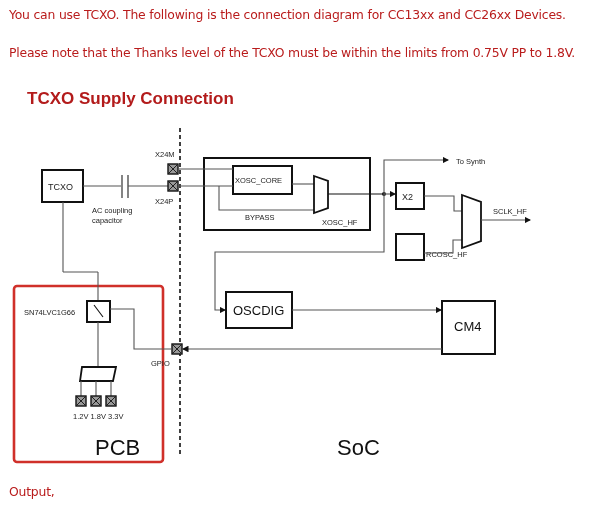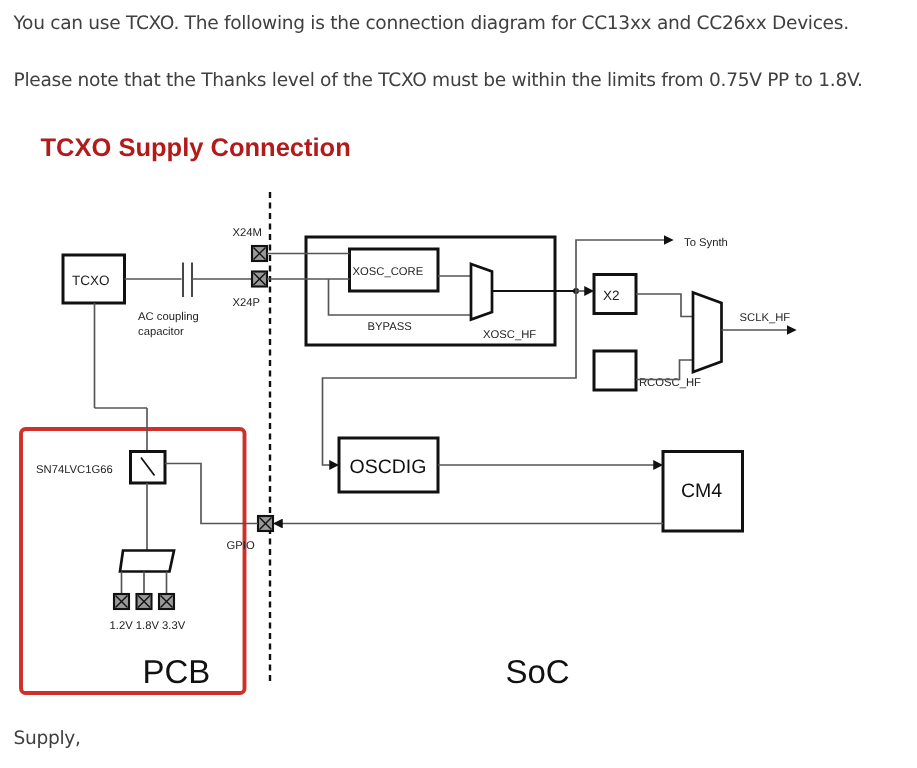--- a/index.html
+++ b/index.html
@@ -1,17 +1,17 @@
 <!DOCTYPE html>
 <html><head>
   <meta charset="utf-8">
   <style>
     html, body { margin: 0; padding: 0; background: #ffffff; }
     body { width: 611px; height: 512px; position: relative; overflow: hidden; font-family: "Liberation Sans", sans-serif; }
-    .para { position: absolute; left: 9px; font-family: "DejaVu Sans", sans-serif; font-size: 12.4px; color: #404040; letter-spacing: -0.2px; white-space: nowrap; }
+    .para { position: absolute; left: 9px; font-family: "DejaVu Sans", sans-serif; font-size: 12.4px; color: #b91c1c; letter-spacing: -0.2px; white-space: nowrap; }
     #p1 { top: 7px; }
     #p2 { top: 45px; }
     #p3 { top: 484px; }
     svg#diagram { position: absolute; left: 0; top: 0; }
     svg text { font-family: "Liberation Sans", sans-serif; fill: #111; }
     .title { font-size: 17px; font-weight: bold; fill: #b31b1b; }
     .lbl-s { font-size: 7.5px; fill: #222; }
     .lbl-m { font-size: 9px; fill: #222; }
     .lbl-l { font-size: 13px; fill: #111; }
     .lbl-xl { font-size: 22px; fill: #111; }
@@ -124,13 +124,13 @@
   <line class="wire" x1="111" y1="381" x2="111" y2="396"></line>
   <use href="#pad" x="81" y="401"></use>
   <use href="#pad" x="96" y="401"></use>
   <use href="#pad" x="111" y="401"></use>
   <text class="lbl-s" x="73" y="419">1.2V 1.8V 3.3V</text>
 
   <text class="lbl-xl" x="95" y="455">PCB</text>
   <text class="lbl-xl" x="337" y="455">SoC</text>
 </svg>
 
-<div id="p3" class="para">Supply,</div>
+<div id="p3" class="para">Output,</div>
 
 </body></html>

